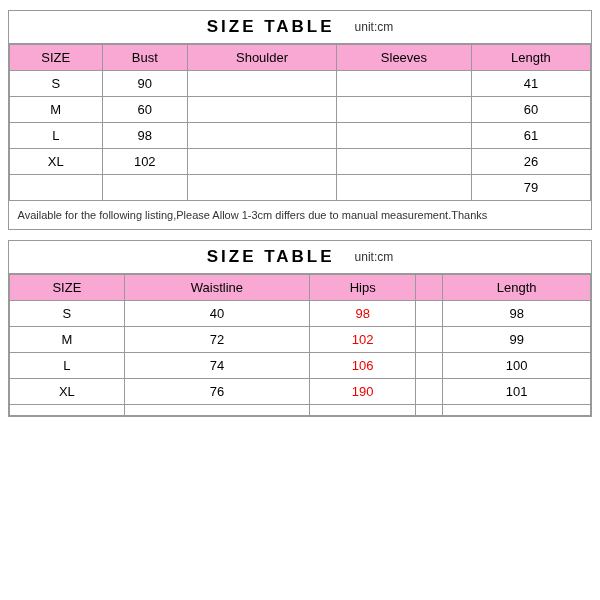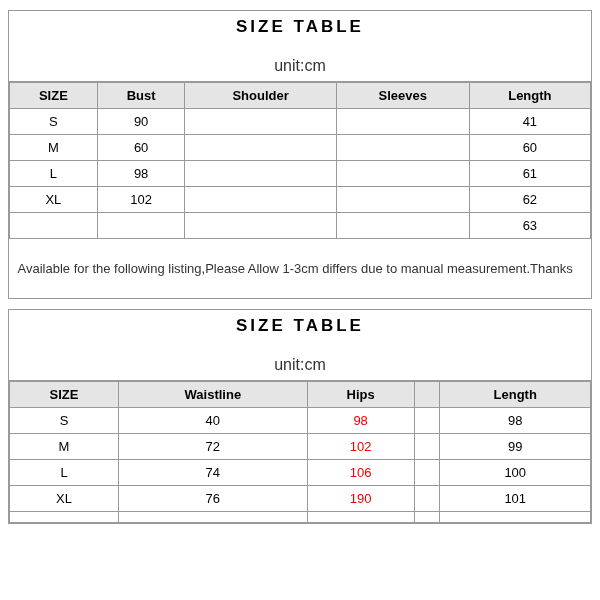--- a/index.html
+++ b/index.html
@@ -23,52 +23,51 @@
       border: 1px solid #999;
       width: 100%;
     }
     .table-title-row {
       display: flex;
       align-items: center;
       justify-content: center;
       padding: 6px 0;
       border-bottom: 1px solid #999;
       gap: 20px;
-      flex-direction: column;
     }
     .table-title {
       font-size: 17px;
       font-weight: bold;
       letter-spacing: 3px;
     }
     .unit-label {
-      font-size: 16px;
+      font-size: 12px;
       color: #333;
     }
     table {
       width: 100%;
       border-collapse: collapse;
     }
     th, td {
       border: 1px solid #999;
       text-align: center;
       padding: 5px 4px;
       font-size: 13px;
     }
     th {
-      font-weight: bold;
-      background: #e5e5e5;
+      font-weight: normal;
+      background: #f9a8d4;
     }
     .red-text {
       color: #e00;
     }
     .note-row td {
       text-align: left;
-      font-size: 13px;
-      padding: 22px 8px;
+      font-size: 11px;
+      padding: 8px 8px;
       border: none;
       border-top: 1px solid #999;
       color: #333;
     }
   </style>
 </head>
 <body>
 
 <div class="page-wrapper">
 
@@ -107,28 +106,28 @@
             <td>98</td>
             <td></td>
             <td></td>
             <td>61</td>
           </tr>
           <tr>
             <td>XL</td>
             <td>102</td>
             <td></td>
             <td></td>
-            <td>62</td>
+            <td>26</td>
           </tr>
           <tr>
             <td></td>
             <td></td>
             <td></td>
             <td></td>
-            <td>63</td>
+            <td>79</td>
           </tr>
         </tbody>
       <tfoot>
         <tr class="note-row">
           <td colspan="5">Available for the following listing,Please Allow 1-3cm differs due to manual measurement.Thanks</td>
         </tr>
       </tfoot>
     </table>
   </div>
 

